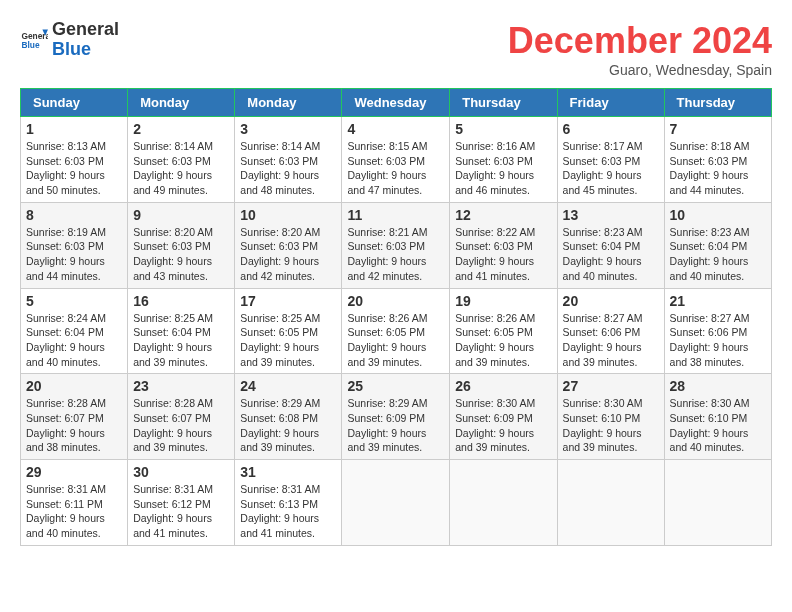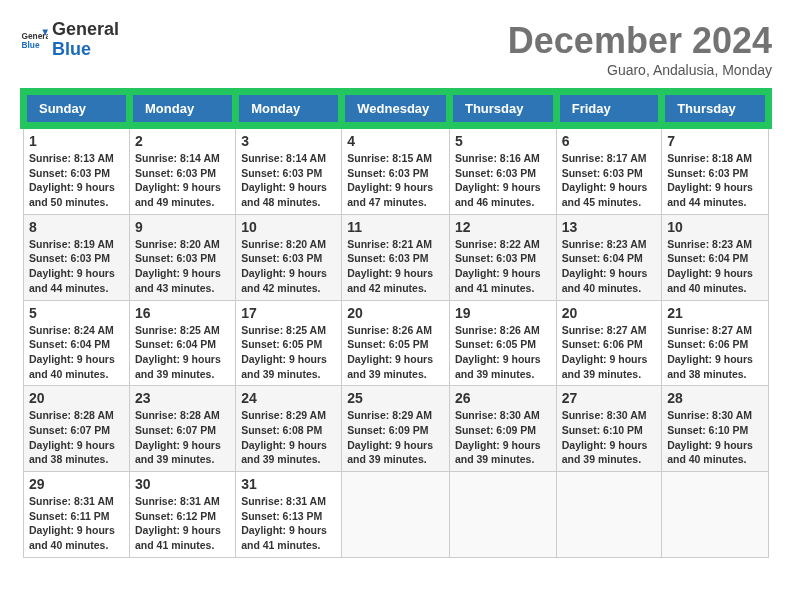--- a/index.html
+++ b/index.html
@@ -31,39 +31,39 @@
     .logo-icon {
       width: 28px;
       height: 28px;
     }
     .title-block {
       text-align: right;
     }
     .month-title {
       font-size: 36px;
       font-weight: bold;
-      color: #737373;
+      color: #ef4444;
     }
     .location {
       font-size: 14px;
       color: #555;
     }
     .calendar {
       width: 100%;
       border-collapse: collapse;
       font-size: 11px;
     }
     .calendar thead tr th {
       background-color: #2e75b6;
       color: #fff;
       padding: 6px 12px;
       text-align: left;
       font-size: 13px;
       font-weight: bold;
-      border: 7px solid #22c55e;
+      border: 1px solid #22c55e;
     }
     .calendar tbody tr td {
       vertical-align: top;
       border: 1px solid #ccc;
       padding: 4px 5px;
       width: 108px;
       min-height: 80px;
       background: #fff;
     }
     .calendar tbody tr:nth-child(even) td {
@@ -73,21 +73,20 @@
       font-size: 14px;
       font-weight: bold;
       color: #333;
       display: block;
       margin-bottom: 2px;
     }
     .day-info {
       color: #333;
       font-size: 10.5px;
       line-height: 1.4;
-      font-weight: bold;
     }
     td.empty {
       background: #f9f9f9 !important;
     }
   </style>
 </head>
 <body>
 
 <div class="header">
   <div class="logo">
@@ -96,21 +95,21 @@
       <text x="2" y="32" font-size="12" font-weight="bold" fill="#1a6bbf" font-family="Arial">Blue</text>
       <polygon points="32,5 40,5 36,14" fill="#1a6bbf"></polygon>
     </svg>
     <div>
       <div class="logo-text">General</div>
       <div class="logo-text logo-blue">Blue</div>
     </div>
   </div>
   <div class="title-block">
     <div class="month-title">December 2024</div>
-    <div class="location">Guaro, Andalusia, Monday</div>
+    <div class="location">Guaro, Wednesday, Spain</div>
   </div>
 </div>
 
 <table class="calendar">
   <thead>
     <tr>
       <th>Sunday</th>
       <th>Monday</th>
       <th>Monday</th>
       <th>Wednesday</th>

